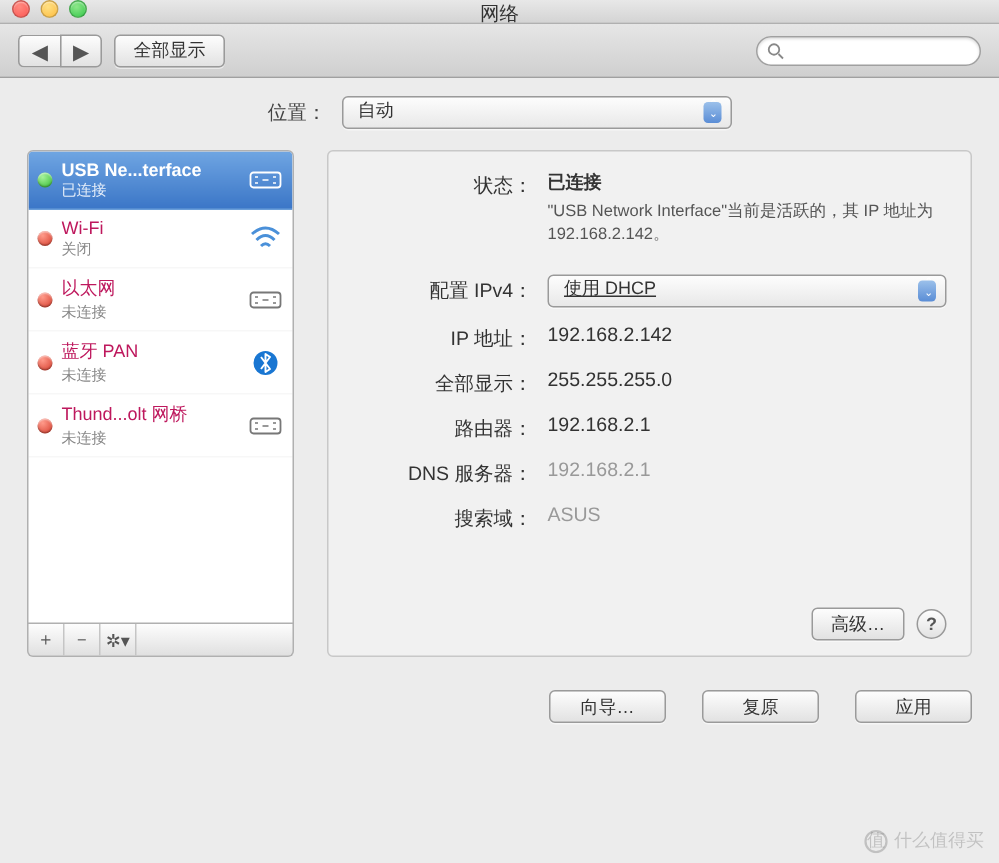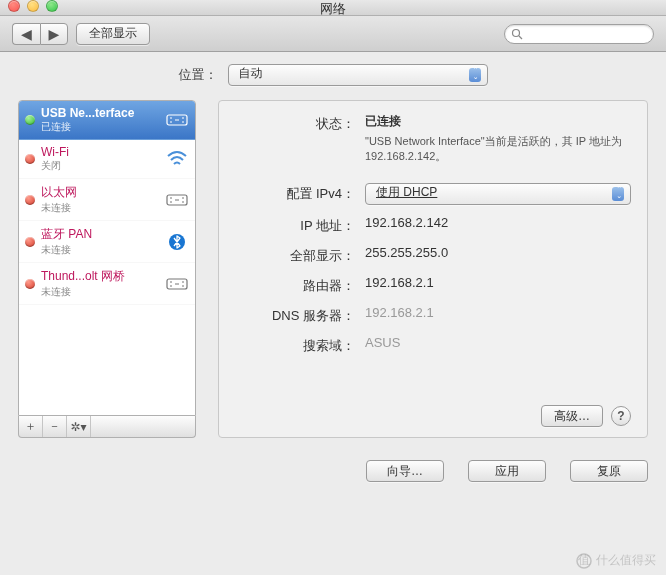--- a/index.html
+++ b/index.html
@@ -207,22 +207,22 @@
       <div class="detail-footer">
         <div class="btn">高级…</div>
         <div class="help">?</div>
       </div>
     </div>
   </div>
 </div>
 
 <div class="footer">
   <div class="btn">向导…</div>
+  <div class="btn">复原</div>
   <div class="btn">应用</div>
-  <div class="btn">复原</div>
 </div>
 
 <div class="watermark">
   <svg width="16" height="16" viewBox="0 0 16 16">
       <circle cx="8" cy="8" r="7" fill="none" stroke="rgba(0,0,0,0.18)" stroke-width="1.5"></circle>
       <text x="8" y="11" text-anchor="middle" font-size="8" fill="rgba(0,0,0,0.18)">值</text>
     </svg>
   <span>什么值得买</span>
 </div>
 

